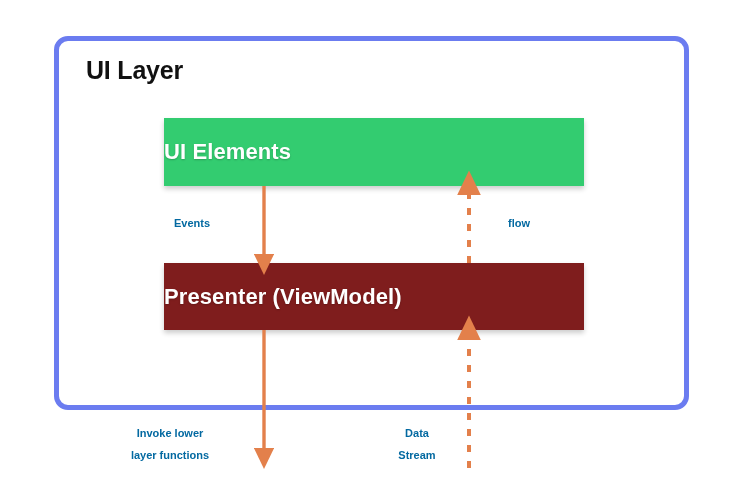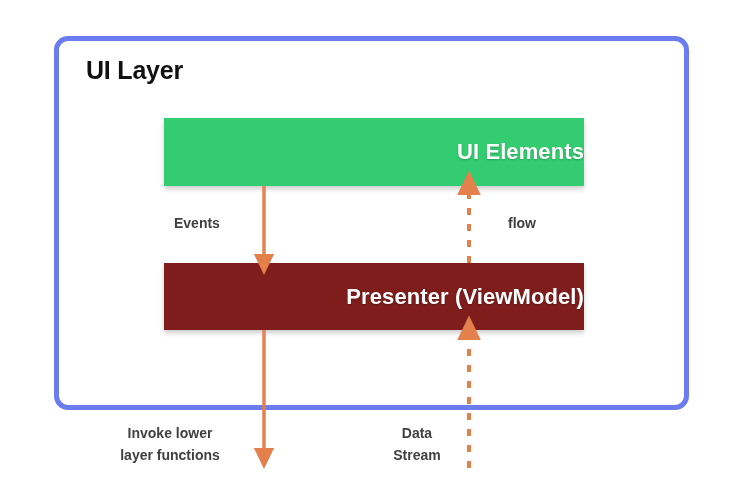--- a/index.html
+++ b/index.html
@@ -47,21 +47,21 @@
     letter-spacing: -0.2px;
     white-space: nowrap;
   }
 
   
   .node {
     position: absolute;
     box-sizing: border-box;
     display: flex;
     align-items: center;
-    justify-content: flex-end;
+    justify-content: flex-start;
     color: #ffffff;
     font-size: 22px;
     font-weight: bold;
     letter-spacing: 0.1px;
     text-shadow: 0 1px 2px rgba(0,0,0,0.22);
     box-shadow: 0 3px 5px rgba(0,0,0,0.20);
     white-space: nowrap;
   }
 
   .node-ui-elements {
@@ -76,22 +76,22 @@
     left: 148px;
     top: 263px;
     width: 420px;
     height: 67px;
     background: #7f1d1d;
   }
 
   
   .arrow-label {
     position: absolute;
-    color: #404040;
-    font-size: 14px;
+    color: #0369a1;
+    font-size: 11px;
     font-weight: bold;
     line-height: 22px;
     white-space: pre;
     text-align: center;
   }
 
   .label-events {
     left: 158px;
     top: 212px;
     text-align: left;

